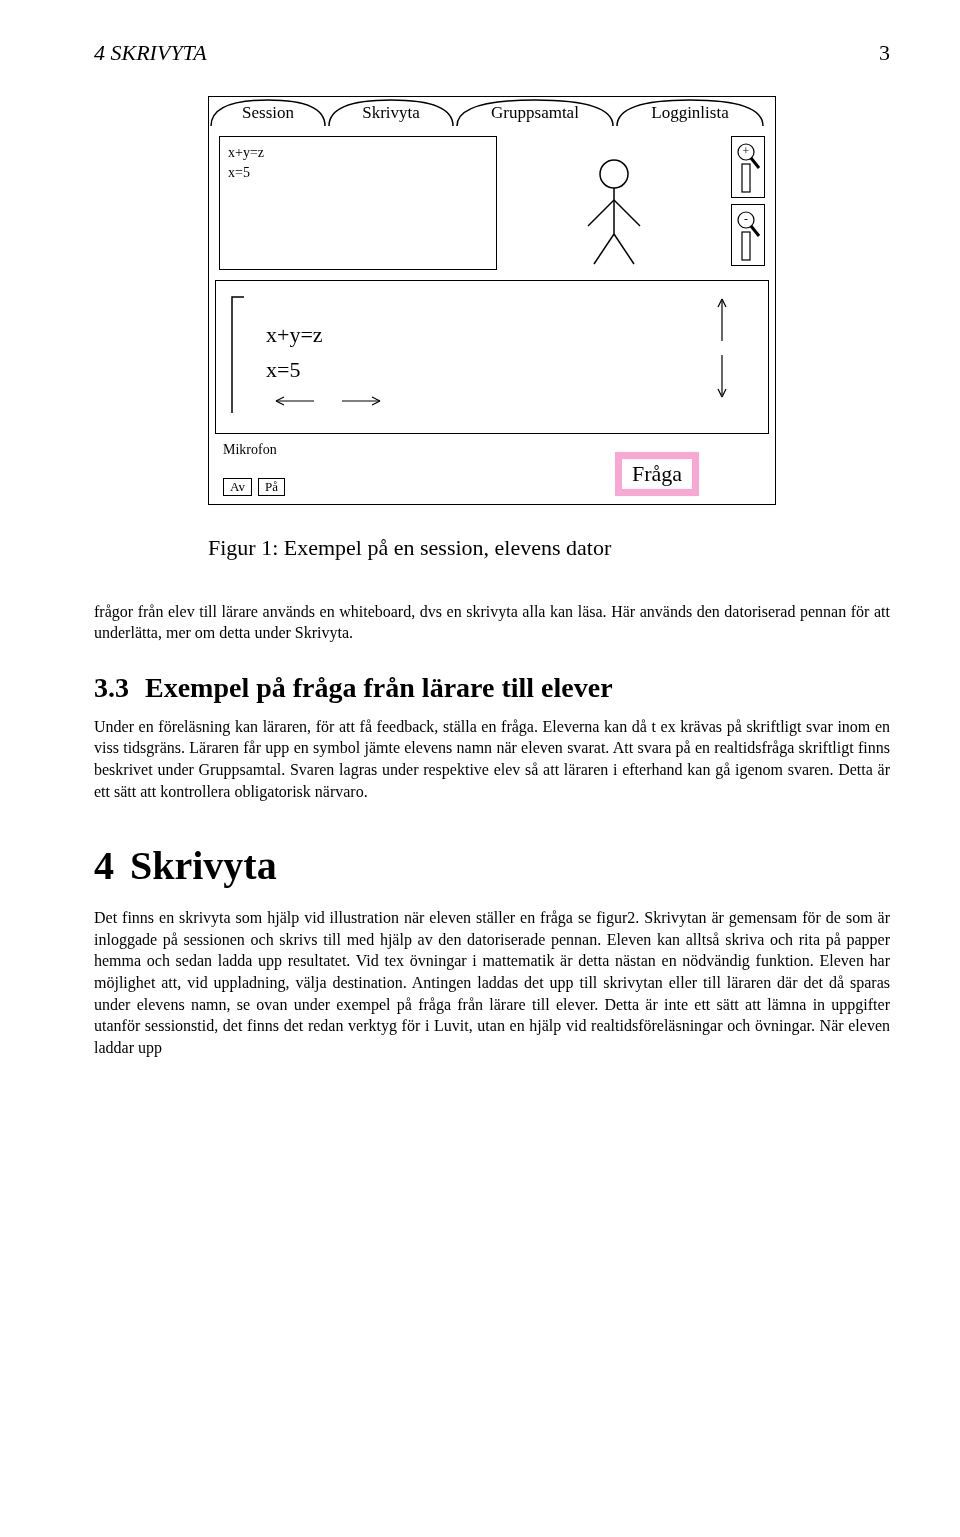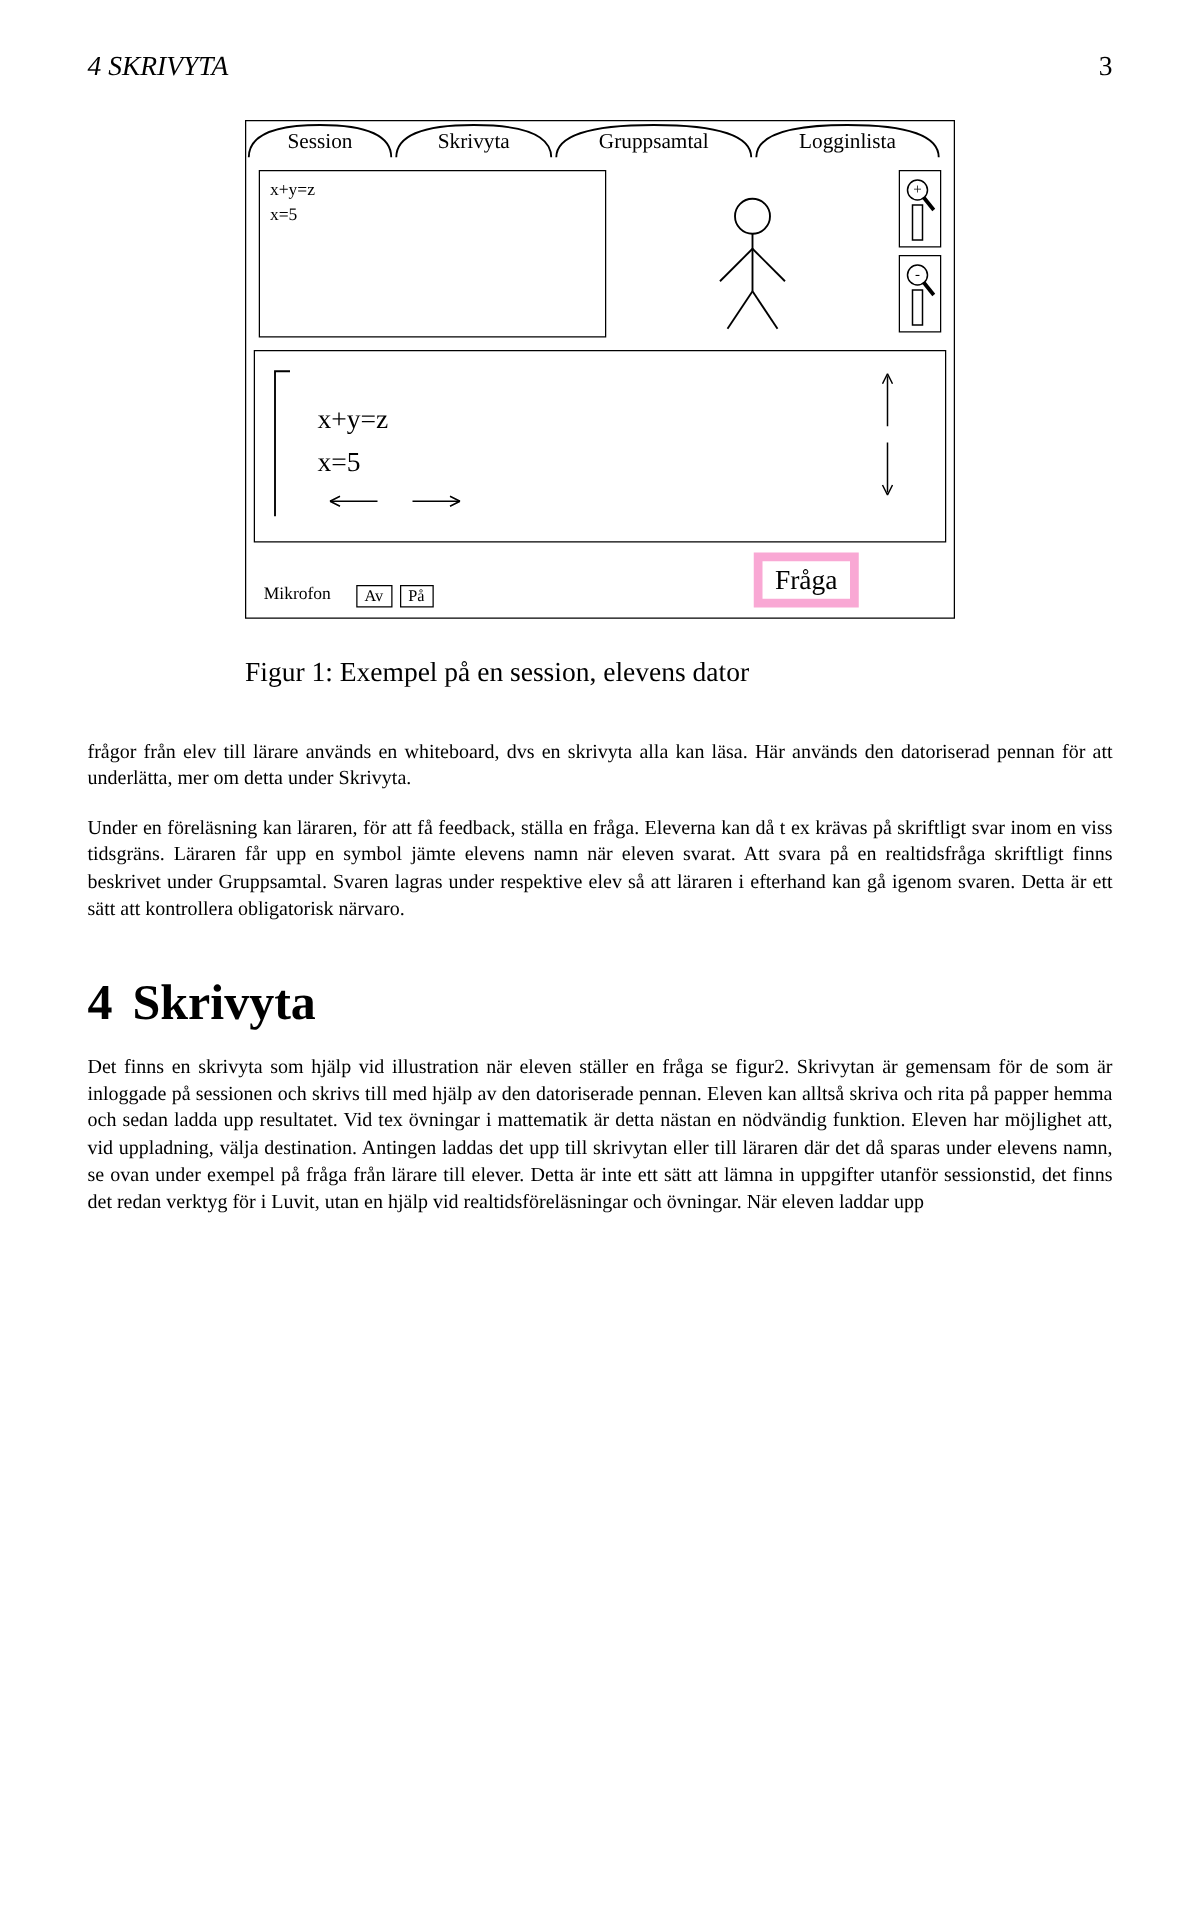--- a/index.html
+++ b/index.html
@@ -5,21 +5,21 @@
   body {
     margin: 0;
     padding: 0;
     font-family: "Times New Roman", Times, serif;
     color: #000;
     background: #fff;
   }
   .page {
     width: 960px;
     margin: 0 auto;
-    padding: 40px 70px 50px 70px;
+    padding: 40px 70px 50px 94px;
     box-sizing: border-box;
   }
   .running-head {
     display: flex;
     justify-content: space-between;
     font-size: 22px;
     margin-bottom: 30px;
   }
   .running-head .left {
     font-style: italic;
@@ -100,21 +100,21 @@
   }
   .mic-row {
     display: flex;
     align-items: flex-end;
     gap: 6px;
     padding: 0 10px 8px 14px;
     font-size: 14px;
   }
   .mic-col {
     display: flex;
-    flex-direction: row;
+    flex-direction: column;
     gap: 20px;
   }
   .mic-btns {
     display: flex;
     gap: 6px;
   }
   .sm-btn {
     border: 1px solid #000;
     padding: 0 6px;
     font-size: 13px;
@@ -286,20 +286,23 @@
         <span class="fraga-btn">Fråga</span>
         <div style="width:60px"></div>
       </div>
     </div>
 
     <div class="fig-caption">Figur 1: Exempel på en session, elevens dator</div>
   </div>
 
   <p class="para">frågor från elev till lärare används en whiteboard, dvs en skrivyta alla kan läsa. Här används den datoriserad pennan för att underlätta, mer om detta under Skrivyta.</p>
 
+  <h2 class="section">
+    <span class="subnum">3.3</span><span>Exempel på fråga från lärare till elever</span>
+  </h2>
 
   <p class="para">Under en föreläsning kan läraren, för att få feedback, ställa en fråga. Eleverna kan då t ex krävas på skriftligt svar inom en viss tidsgräns. Läraren får upp en symbol jämte elevens namn när eleven svarat. Att svara på en realtidsfråga skriftligt finns beskrivet under Gruppsamtal. Svaren lagras under respektive elev så att läraren i efterhand kan gå igenom svaren. Detta är ett sätt att kontrollera obligatorisk närvaro.</p>
 
   <h1 class="chapter">
     <span class="subnum">4</span><span>Skrivyta</span>
   </h1>
 
   <p class="para">Det finns en skrivyta som hjälp vid illustration när eleven ställer en fråga se figur2. Skrivytan är gemensam för de som är inloggade på sessionen och skrivs till med hjälp av den datoriserade pennan. Eleven kan alltså skriva och rita på papper hemma och sedan ladda upp resultatet. Vid tex övningar i mattematik är detta nästan en nödvändig funktion. Eleven har möjlighet att, vid uppladning, välja destination. Antingen laddas det upp till skrivytan eller till läraren där det då sparas under elevens namn, se ovan under exempel på fråga från lärare till elever. Detta är inte ett sätt att lämna in uppgifter utanför sessionstid, det finns det redan verktyg för i Luvit, utan en hjälp vid realtidsföreläsningar och övningar. När eleven laddar upp</p>
 
 </div>

